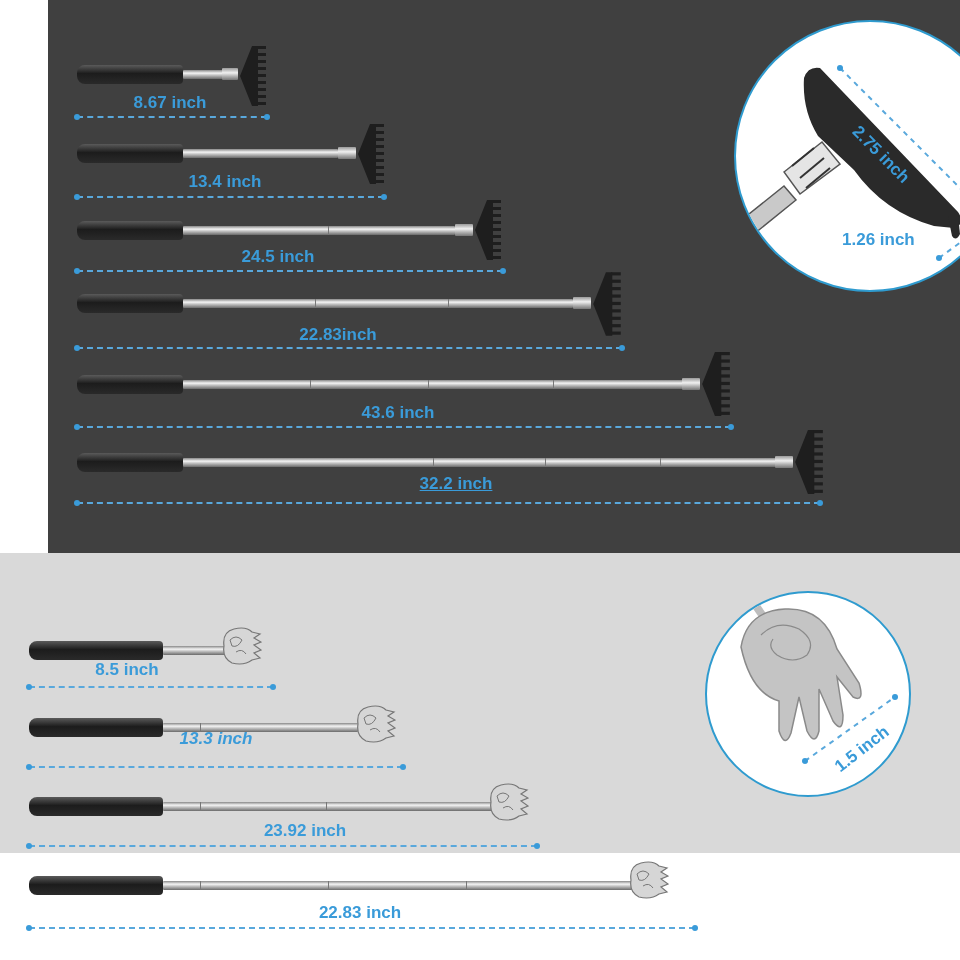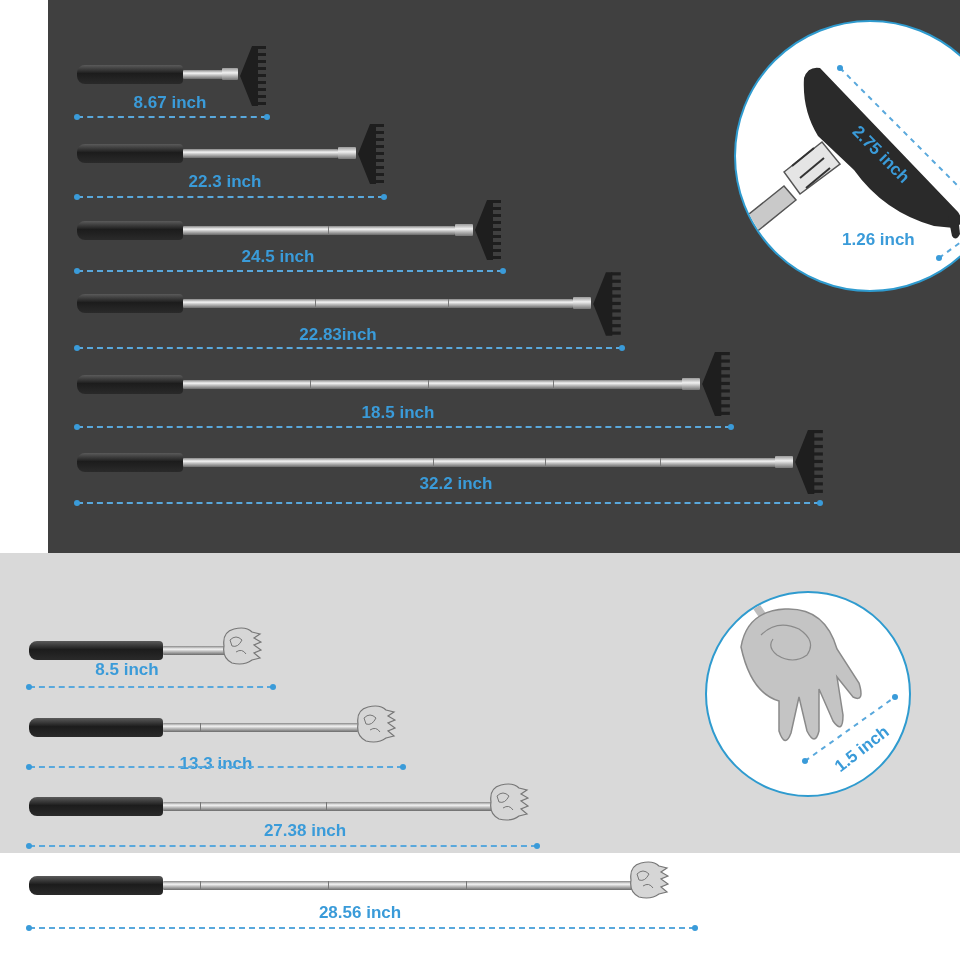--- a/index.html
+++ b/index.html
@@ -59,21 +59,21 @@
           <rect x="19" y="11" width="9" height="3"></rect>
           <rect x="19" y="18" width="9" height="3"></rect>
           <rect x="19" y="25" width="9" height="3"></rect>
           <rect x="19" y="32" width="9" height="3"></rect>
           <rect x="19" y="39" width="9" height="3"></rect>
           <rect x="19" y="46" width="9" height="3"></rect>
           <rect x="19" y="53" width="9" height="3"></rect>
           <rect x="19" y="60" width="9" height="3"></rect>
         </g>
     </svg>
-    <div class="label" style="left:177px;top:172px;">22.3 inch</div>
+    <div class="label" style="left:177px;top:172px;">13.4 inch</div>
     <div class="dim" style="left:29px;top:196px;width:307px;"></div>
   </div>
 
   <div class="item">
     <div class="handle" style="left:29px;top:221px;width:106px;"></div>
     <div class="shaft" style="left:135px;top:226px;width:272px;">
         <div class="seg" style="left:145px"></div>
       </div>
     <div class="collar" style="left:407px;top:224px;"></div>
     <svg class="rake" style="left:425px;top:196px;" width="30" height="68" viewBox="0 0 30 68">
@@ -134,21 +134,21 @@
           <rect x="19" y="11" width="9" height="3"></rect>
           <rect x="19" y="18" width="9" height="3"></rect>
           <rect x="19" y="25" width="9" height="3"></rect>
           <rect x="19" y="32" width="9" height="3"></rect>
           <rect x="19" y="39" width="9" height="3"></rect>
           <rect x="19" y="46" width="9" height="3"></rect>
           <rect x="19" y="53" width="9" height="3"></rect>
           <rect x="19" y="60" width="9" height="3"></rect>
         </g>
     </svg>
-    <div class="label" style="left:350px;top:403px;">18.5 inch</div>
+    <div class="label" style="left:350px;top:403px;">43.6 inch</div>
     <div class="dim" style="left:29px;top:426px;width:654px;"></div>
   </div>
 
   <div class="item">
     <div class="handle" style="left:29px;top:453px;width:106px;"></div>
     <div class="shaft" style="left:135px;top:458px;width:593px;">
         <div class="seg" style="left:250px"></div>
         <div class="seg" style="left:362px"></div>
         <div class="seg" style="left:477px"></div>
       </div>
@@ -160,21 +160,21 @@
           <rect x="19" y="11" width="9" height="3"></rect>
           <rect x="19" y="18" width="9" height="3"></rect>
           <rect x="19" y="25" width="9" height="3"></rect>
           <rect x="19" y="32" width="9" height="3"></rect>
           <rect x="19" y="39" width="9" height="3"></rect>
           <rect x="19" y="46" width="9" height="3"></rect>
           <rect x="19" y="53" width="9" height="3"></rect>
           <rect x="19" y="60" width="9" height="3"></rect>
         </g>
     </svg>
-    <div class="label" style="left:408px;top:474px;">32.2 inch</div>
+    <div class="label" style="left:408px;top:474px;text-decoration:underline;">32.2 inch</div>
     <div class="dim" style="left:29px;top:502px;width:743px;"></div>
   </div>
 
   <div class="circle" style="left:686px;top:20px;width:268px;height:268px;">
     <svg style="position:absolute;left:0;top:0;" width="268" height="268" viewBox="0 0 268 268">
       <g transform="translate(8,-6)">
         <path d="M-10 210 L40 170 L52 184 L0 226 Z" fill="#c9c9c9" stroke="#555" stroke-width="1.5"></path>
         <path d="M40 156 L78 126 L96 148 L56 178 Z" fill="#e5e5e5" stroke="#555" stroke-width="1.5"></path>
         <line x1="48" y1="150" x2="70" y2="132" stroke="#333" stroke-width="2"></line>
         <line x1="56" y1="162" x2="80" y2="142" stroke="#333" stroke-width="2"></line>
@@ -209,50 +209,50 @@
 
   <div class="item">
     <div class="handle" style="left:29px;top:165px;width:134px;"></div>
     <div class="shaft" style="left:163px;top:170px;width:195px;">
         <div class="seg" style="left:37px"></div>
       </div>
     <svg class="paw" style="left:354px;top:151px;" width="42" height="40" viewBox="0 0 42 40">
       <path d="M4 20 Q2 6 14 3 Q26 0 32 6 L40 8 L34 12 L41 16 L34 19 L41 24 L34 27 L40 32 L32 34 Q24 40 12 37 Q2 32 4 20 Z" fill="#d6d6d6" stroke="#777" stroke-width="1.2"></path>
       <path d="M10 14 Q16 8 22 14 Q18 22 12 20 Z M16 26 Q22 22 26 28" fill="none" stroke="#777" stroke-width="1"></path>
     </svg>
-    <div class="label" style="left:216px;top:201px;">13.3 inch</div>
+    <div class="label" style="left:216px;top:176px;font-style:italic;">13.3 inch</div>
     <div class="dim" style="left:29px;top:213px;width:374px;"></div>
   </div>
 
   <div class="item">
     <div class="handle" style="left:29px;top:244px;width:134px;"></div>
     <div class="shaft" style="left:163px;top:249px;width:330px;">
         <div class="seg" style="left:37px"></div>
         <div class="seg" style="left:163px"></div>
       </div>
     <svg class="paw" style="left:487px;top:229px;" width="42" height="40" viewBox="0 0 42 40">
       <path d="M4 20 Q2 6 14 3 Q26 0 32 6 L40 8 L34 12 L41 16 L34 19 L41 24 L34 27 L40 32 L32 34 Q24 40 12 37 Q2 32 4 20 Z" fill="#d6d6d6" stroke="#777" stroke-width="1.2"></path>
       <path d="M10 14 Q16 8 22 14 Q18 22 12 20 Z M16 26 Q22 22 26 28" fill="none" stroke="#777" stroke-width="1"></path>
     </svg>
-    <div class="label" style="left:305px;top:268px;">27.38 inch</div>
+    <div class="label" style="left:305px;top:268px;">23.92 inch</div>
     <div class="dim" style="left:29px;top:292px;width:508px;"></div>
   </div>
 
   <div class="item">
     <div class="handle" style="left:29px;top:323px;width:134px;"></div>
     <div class="shaft" style="left:163px;top:328px;width:470px;">
         <div class="seg" style="left:37px"></div>
         <div class="seg" style="left:165px"></div>
         <div class="seg" style="left:303px"></div>
       </div>
     <svg class="paw" style="left:627px;top:307px;" width="42" height="40" viewBox="0 0 42 40">
       <path d="M4 20 Q2 6 14 3 Q26 0 32 6 L40 8 L34 12 L41 16 L34 19 L41 24 L34 27 L40 32 L32 34 Q24 40 12 37 Q2 32 4 20 Z" fill="#d6d6d6" stroke="#777" stroke-width="1.2"></path>
       <path d="M10 14 Q16 8 22 14 Q18 22 12 20 Z M16 26 Q22 22 26 28" fill="none" stroke="#777" stroke-width="1"></path>
     </svg>
-    <div class="label" style="left:360px;top:350px;">28.56 inch</div>
+    <div class="label" style="left:360px;top:350px;">22.83 inch</div>
     <div class="dim" style="left:29px;top:374px;width:666px;"></div>
   </div>
 
   <div class="circle" style="left:705px;top:38px;width:202px;height:202px;">
     <svg style="position:absolute;left:0;top:0;" width="202" height="202" viewBox="0 0 202 202">
       <line x1="40" y1="0" x2="58" y2="26" stroke="#bdbdbd" stroke-width="8"></line>
       <path d="M34 54 Q40 18 78 16 Q118 14 130 56 L152 90 Q158 110 146 104 L130 84 L136 122 Q136 142 126 128 L112 96 L112 138 Q108 154 100 138 L92 104 L84 140 Q78 156 72 138 L72 108 Q44 100 34 54 Z" fill="#c4c4c4" stroke="#8a8a8a" stroke-width="1.5"></path>
       <path d="M54 42 Q70 26 92 36 Q110 48 100 62 Q86 72 70 62 Q60 54 66 46" fill="none" stroke="#8a8a8a" stroke-width="1.2"></path>
       <line x1="98" y1="168" x2="188" y2="104" stroke="#59a8dc" stroke-width="2" stroke-dasharray="5,5"></line>
       <circle cx="98" cy="168" r="3" fill="#3a9bd9"></circle>

